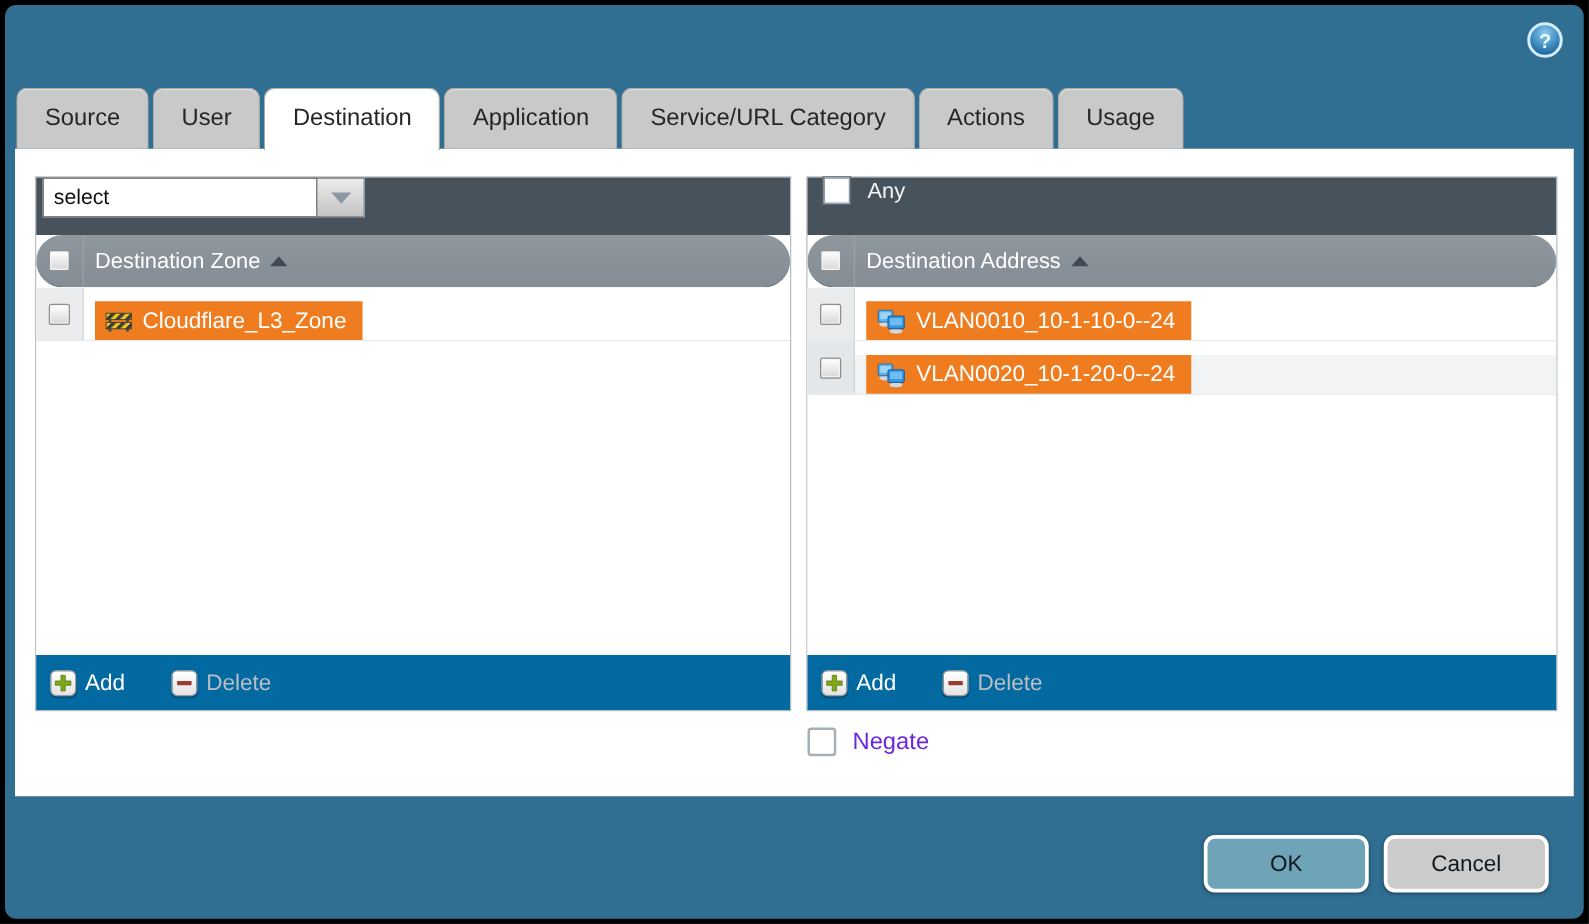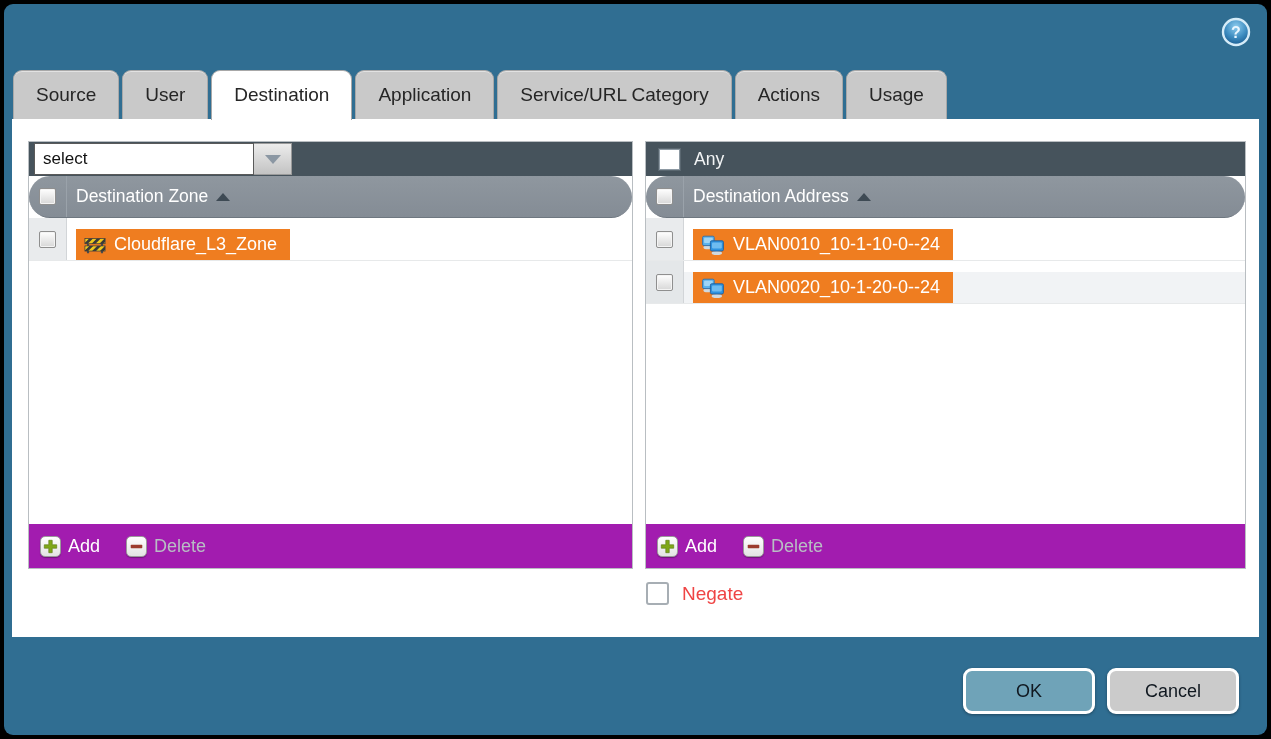--- a/index.html
+++ b/index.html
@@ -18,21 +18,21 @@
   .tab.active { background:#fff; height:50px; box-shadow:none; }
 
   
   .content { position:absolute; left:8px; right:8px; top:115px; height:518px; background:#fff; z-index:2; }
 
   .panel { position:absolute; top:22px; height:428px; display:flex; flex-direction:column;
     border:1px solid #b9bec2; }
   .panel.left { left:16px; width:605px; }
   .panel.right { left:633px; width:601px; }
 
-  .panel-topbar { height:34px; background:#46535c; display:flex; align-items:center; flex:0 0 auto; }
+  .panel-topbar { height:46px; background:#46535c; display:flex; flex:0 0 auto; }
   .filter-wrap { display:flex; margin-left:5px; }
   .filter-input { width:220px; height:32px; border:1px solid #5a5a5a; font-size:17px;
     padding:0 8px; color:#111; font-family:"Liberation Sans",sans-serif; }
   .dd-btn { width:38px; height:32px; background:linear-gradient(#ececec,#c3c3c3);
     border:1px solid #9a9a9a; border-left:none; display:flex; align-items:center;
     justify-content:center; cursor:pointer; }
   .dd-arrow { width:0; height:0; border-left:8px solid transparent; border-right:8px solid transparent;
     border-top:9px solid #8b97a3; }
 
   .any-cell { width:46px; display:flex; justify-content:center; }
@@ -52,34 +52,34 @@
 
   .panel-body { flex:1 1 auto; background:#fff; overflow:hidden; }
   .row { height:43px; display:flex; align-items:flex-end; border-bottom:1px solid #e7e9ea; }
   .row .cb-cell { background:#e9ebed; border-right:1px solid #d2d5d8; }
   .row-content { flex:1; display:flex; align-items:center; padding-left:9px; }
   .row.alt .row-content { background:#f1f3f5; }
   .row.alt .cb-cell { background:#e4e7e9; }
   .chip { display:inline-flex; align-items:center; gap:8px; height:31px; padding:0 13px 0 8px;
     background:#ef7d20; color:#fff; font-size:18px; cursor:pointer; }
 
-  .panel-footer { height:44px; background:#a21caf; display:flex; align-items:center;
-    gap:26px; padding-left:11px; flex:0 0 auto; }
+  .panel-footer { height:44px; background:#0369a1; display:flex; align-items:center;
+    gap:37px; padding-left:11px; flex:0 0 auto; }
   .act-btn { display:flex; align-items:center; gap:7px; cursor:pointer; }
   .act-icon { width:21px; height:21px; background:linear-gradient(#ffffff,#e3e3e3);
     border:1px solid #9b9b9b; border-radius:5px; display:flex; align-items:center;
     justify-content:center; box-shadow:0 1px 1px rgba(0,0,0,.3); }
   .act-label { font-size:18px; color:#fff; }
   .act-btn.disabled { cursor:default; }
   .act-btn.disabled .act-label { color:#b8bec4; }
 
   .negate-row { position:absolute; left:634px; top:463px; display:flex; align-items:center; gap:13px; }
   .cb-negate { width:23px; height:23px; background:#fff; border:2px solid #a7aeb4;
     border-radius:3px; cursor:pointer; }
-  .negate-label { font-size:19px; color:#ef4444; }
+  .negate-label { font-size:19px; color:#6d28d9; }
 
   
   .btn { position:absolute; top:664px; height:46px; border:3px solid #fff; border-radius:9px;
     font-size:18px; color:#101820; display:flex; align-items:center; justify-content:center;
     cursor:pointer; box-shadow:0 1px 3px rgba(0,0,0,.35); font-family:"Liberation Sans",sans-serif; }
   .btn.ok { left:959px; width:132px; background:#6fa3b8; }
   .btn.cancel { left:1103px; width:132px; background:#cbcbcb; }
 </style>
 </head>
 <body>

